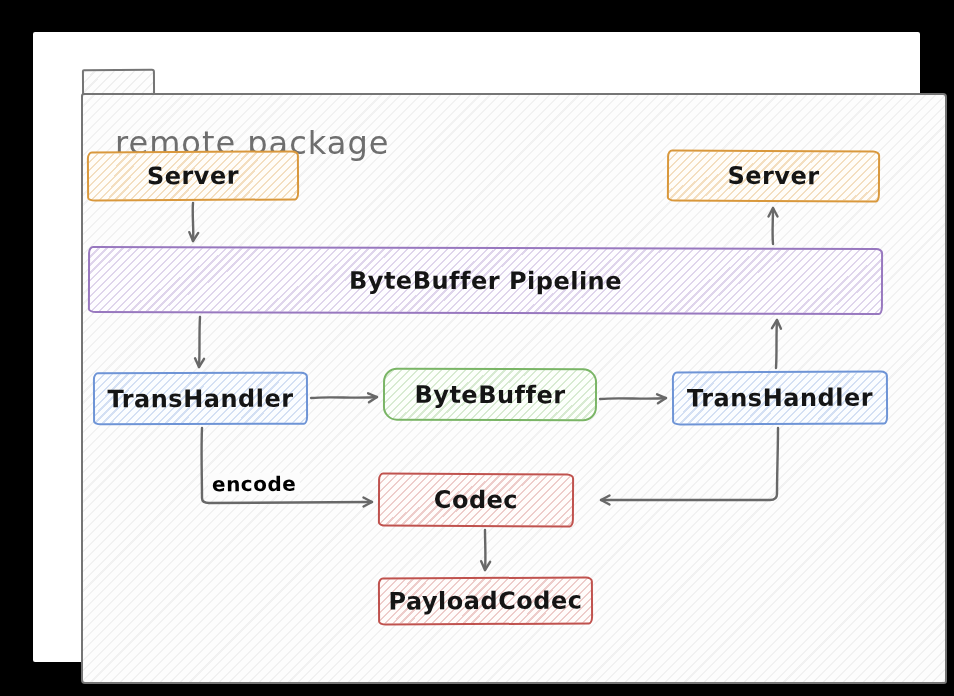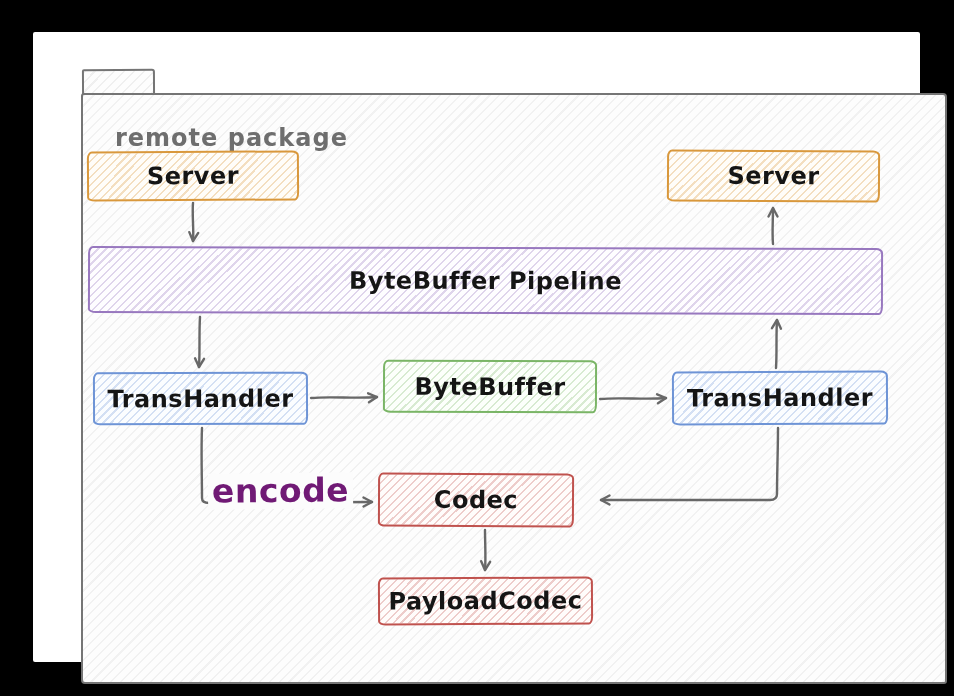--- a/index.html
+++ b/index.html
@@ -24,50 +24,50 @@
   .pkg-body{
     position:absolute;left:48px;top:61px;width:862px;height:587px;
     border:2.5px solid #757575;
     background:
       repeating-linear-gradient(135deg, rgba(120,120,120,0.085) 0px, rgba(120,120,120,0.085) 1.5px, transparent 1.5px, transparent 7px),
       #fdfdfd;
     border-radius:3px 4px 3px 4px;
   }
   .pkg-label{
     position:absolute;left:82px;top:92px;
-    font-size:24px;font-weight:bold;color:#6e6e6e;letter-spacing:1px;
+    font-size:32px;font-weight:normal;color:#6e6e6e;letter-spacing:1px;
   }
   
   .node{
     position:absolute;display:flex;align-items:center;justify-content:center;
     font-size:24px;font-weight:bold;color:#151515;letter-spacing:0.5px;
     border-radius:5px 7px 4px 8px / 7px 5px 8px 4px;
     box-sizing:border-box;
   }
   .node span{white-space:nowrap;}
   .orange{border:2.5px solid #d9983c;background:repeating-linear-gradient(135deg, rgba(217,152,60,0.30) 0 1.6px, transparent 1.6px 5.6px),#fffdf9;}
   .purple{border:2.5px solid #9878bf;background:repeating-linear-gradient(135deg, rgba(152,120,191,0.30) 0 1.6px, transparent 1.6px 5.6px),#fefdff;}
   .blue  {border:2.5px solid #6e94d6;background:repeating-linear-gradient(135deg, rgba(110,148,214,0.28) 0 1.6px, transparent 1.6px 5.6px),#fbfdff;}
   .green {border:2.5px solid #7ab566;background:repeating-linear-gradient(135deg, rgba(122,181,102,0.28) 0 1.6px, transparent 1.6px 5.6px),#fcfffb;}
   .red   {border:2.5px solid #c0524e;background:repeating-linear-gradient(135deg, rgba(192,82,78,0.28) 0 1.6px, transparent 1.6px 5.6px),#fffcfb;}
 
   .n-client {left:87px; top:151px;width:212px;height:50px;transform:rotate(-0.35deg);}
   .n-server {left:667px;top:150px;width:213px;height:52px;transform:rotate(0.3deg);}
   .n-pipeline{left:88px;top:247px;width:795px;height:67px;transform:rotate(0.15deg);}
   .n-thl    {left:93px; top:372px;width:215px;height:53px;transform:rotate(-0.2deg);}
-  .n-bb     {left:383px;top:360px;width:214px;height:53px;transform:rotate(0.2deg);}
+  .n-bb     {left:383px;top:368px;width:214px;height:53px;transform:rotate(0.2deg);border-radius:14px;}
   .n-thr    {left:672px;top:371px;width:216px;height:54px;transform:rotate(-0.25deg);}
   .n-codec  {left:378px;top:473px;width:196px;height:54px;transform:rotate(0.25deg);}
   .n-payload{left:378px;top:577px;width:215px;height:48px;transform:rotate(-0.3deg);}
 
   .arrows{position:absolute;left:0;top:0;width:954px;height:696px;pointer-events:none;}
   .arrows path{fill:none;stroke:#686868;stroke-width:2.4;stroke-linecap:round;}
 
   .edge-label{
-    position:absolute;font-size:33px;font-weight:bold;color:#701a75;
+    position:absolute;font-size:20px;font-weight:bold;color:#000000;
     background:#fcfcfc;padding:0 4px;letter-spacing:0.5px;line-height:1.1;
   }
   .el-encode{left:208px;top:473px;transform:rotate(-0.5deg);}
   .el-decode{left:678px;top:470px;transform:rotate(0.4deg);}
 </style>
 </head>
 <body>
 
 <div class="frame">
   <div class="canvas">

